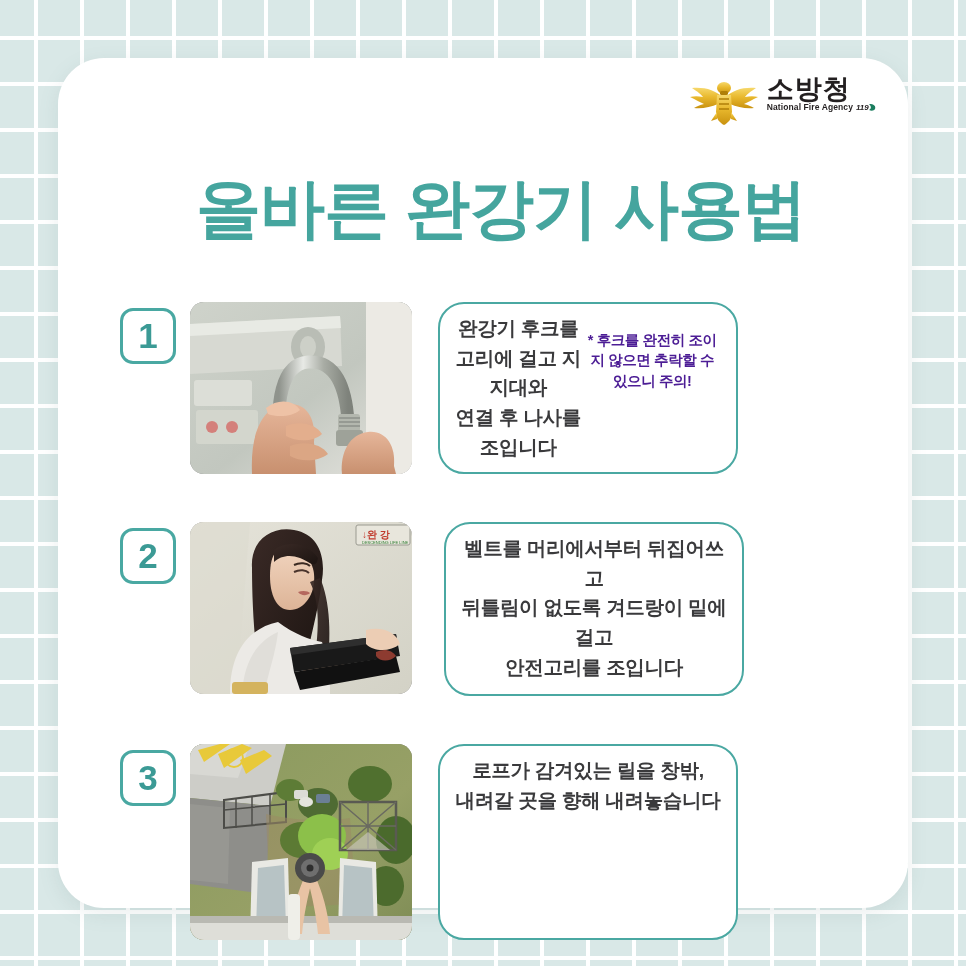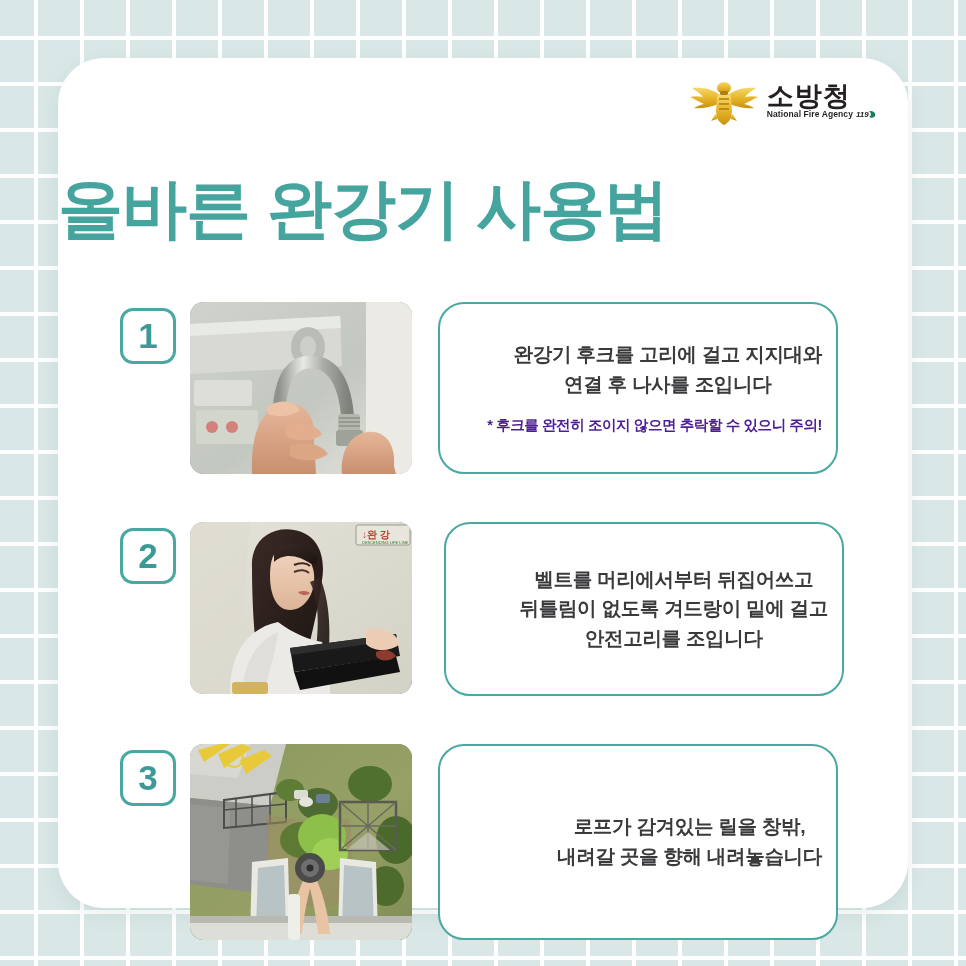--- a/index.html
+++ b/index.html
@@ -41,21 +41,21 @@
     box-shadow: 0 6px 20px rgba(90,120,120,0.13);
     box-sizing: border-box;
   }
 
   
   .logo {
     position: absolute;
     right: 32px;
     top: 18px;
     display: flex;
-    align-items: center;
+    align-items: flex-start;
     gap: 6px;
   }
   .logo-emblem { width: 74px; height: 50px; display:block; }
   .logo-text { display: flex; flex-direction: column; align-items: flex-start; line-height: 1; }
   .logo-kr {
     font-size: 27px;
     font-weight: 700;
     color: #231f20;
     letter-spacing: 1px;
   }
@@ -67,26 +67,28 @@
     letter-spacing: 0.1px;
   }
   .logo-mark { width: 20px; height: 9px; display:block; }
 
   
   .title {
     position: absolute;
     left: 0;
     right: 0;
     top: 118px;
+    text-align: center;
     font-size: 65px;
     font-weight: 800;
     color: #45a59e;
     letter-spacing: -1px;
     line-height: 1;
     white-space: nowrap;
+    padding-left: 36px;
   }
 
   
   .steps {
     position: absolute;
     left: 0;
     top: 244px;
     width: 850px;
   }
   .step {
@@ -127,27 +129,27 @@
     overflow: hidden;
     flex: 0 0 auto;
     background: #737373;
   }
   .photo-3 { height: 196px; }
   .photo svg { display: block; width: 100%; height: 100%; }
 
   
   .textbox {
     margin-left: 26px;
-    width: 400px;
+    width: 300px;
     border: 2px solid #4aa8a2;
     border-radius: 26px;
     box-sizing: border-box;
     display: flex;
-    flex-direction: column;
-    align-items: flex-end;
+    flex-direction: row;
+    align-items: flex-start;
     justify-content: center;
     text-align: center;
     background: #ffffff;
     flex: 0 0 auto;
     padding: 10px 14px;
   }
   .tb-1 { height: 172px; }
   .tb-2 { height: 174px; margin-left: 32px; }
   .tb-3 { height: 196px; }
 

